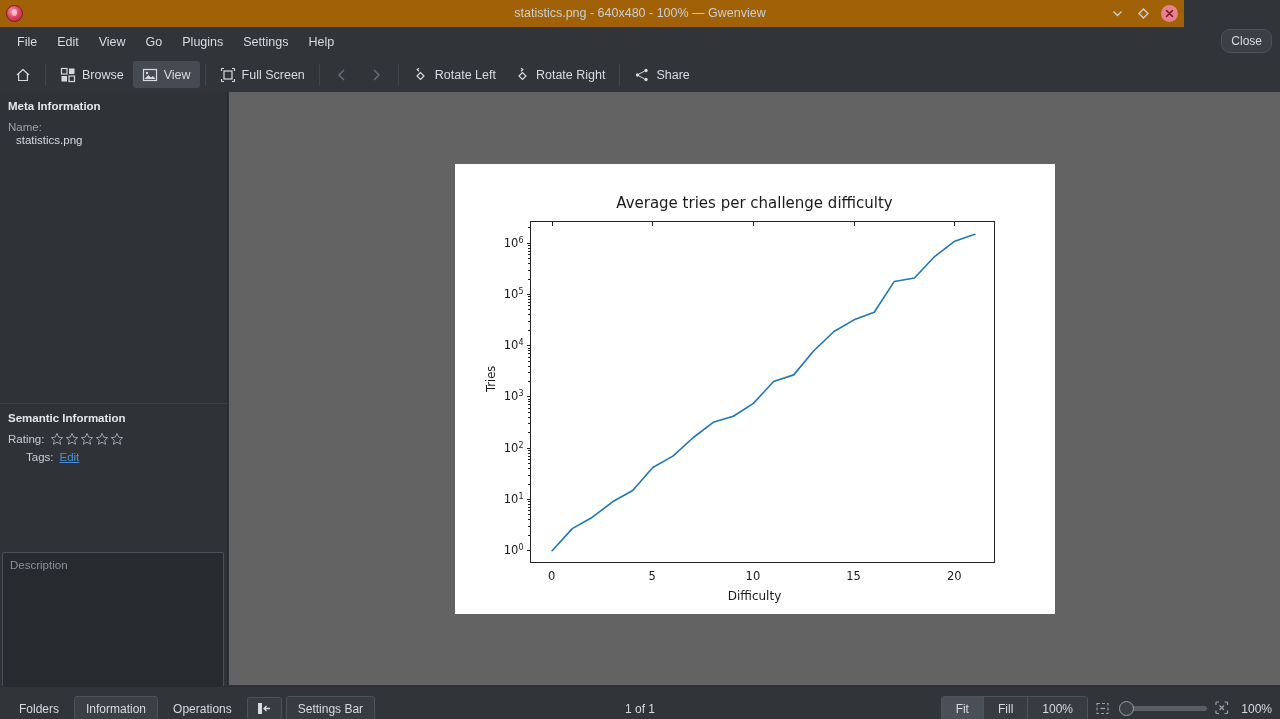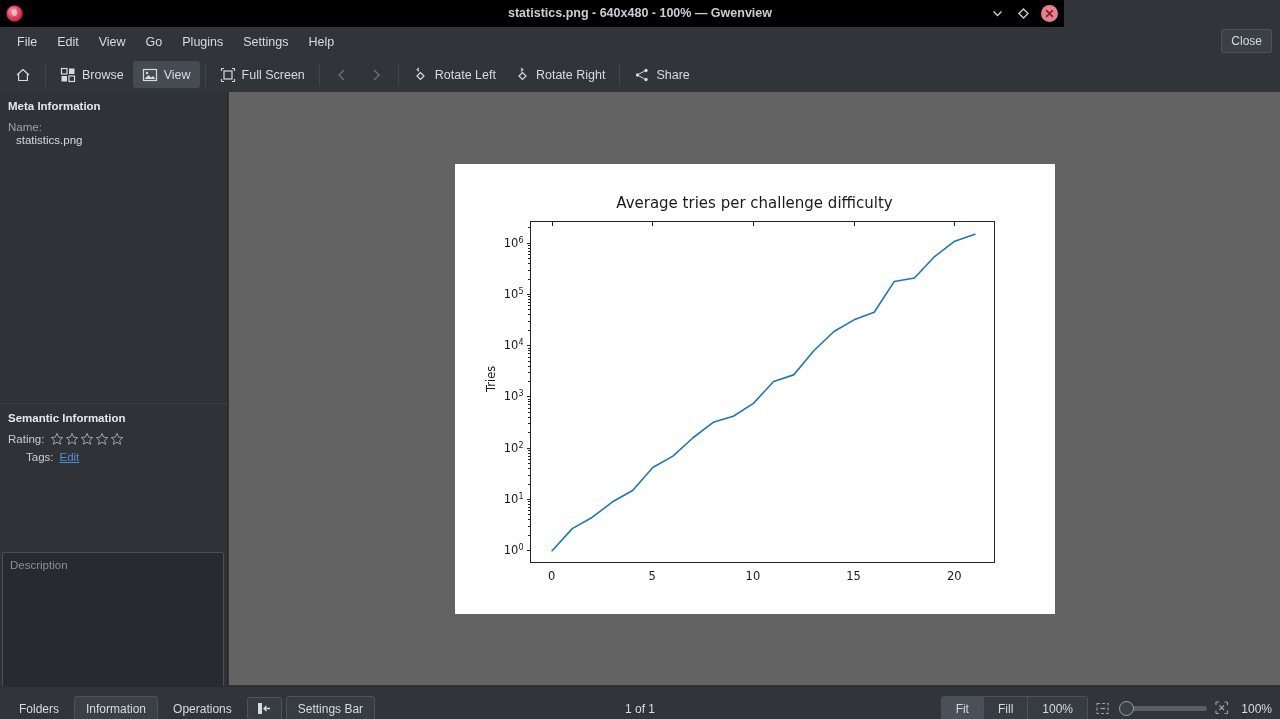--- a/index.html
+++ b/index.html
@@ -6,22 +6,22 @@
   html, body {
     width: 1280px; height: 719px;
     background: #31353a;
     font-family: "Liberation Sans", sans-serif;
     overflow: hidden;
   }
   #app { position: relative; width: 1280px; height: 719px; background: #31353a; }
 
   
   .titlebar {
-    position: absolute; left: 0; top: 0; width: 1064px; height: 27px;
-    background: #000000; display: flex; align-items: center; font-weight: bold;
+    position: absolute; left: 0; top: 0; width: 1184px; height: 27px;
+    background: #a16207; display: flex; align-items: center;
   }
   .tb-appicon {
     position: absolute; left: 6px; top: 5px; width: 17px; height: 17px;
     border-radius: 50%;
     background: radial-gradient(circle at 38% 34%, #ff9bb4 0%, #e0465f 46%, #a8223a 100%);
     border: 1px solid #7e1b2c;
   }
   .tb-appicon::after {
     content: ""; position: absolute; left: 5px; top: 3px; width: 5px; height: 7px;
     border-radius: 50%; background: rgba(255,255,255,.5);
@@ -32,21 +32,21 @@
   }
   .tb-btns { position: absolute; right: 6px; top: 0; height: 27px; display: flex; align-items: center; gap: 9px; }
   .tb-btn { width: 17px; height: 17px; position: relative; cursor: default; }
   .tb-btn svg { display: block; }
   .tb-close {
     width: 17px; height: 17px; border-radius: 50%;
     background: #e9808f; display: flex; align-items: center; justify-content: center;
   }
   .closebtn {
     position: absolute; right: 8px; top: 29px;
-    background: #3b4047; border: 1px solid #4d535b; border-radius: 2px;
+    background: #3b4047; border: 1px solid #4d535b; border-radius: 9px;
     color: #d7dbe0; font-size: 12px; padding: 4px 9px;
   }
 
   
   .menubar {
     position: absolute; left: 0; top: 28px; width: 1280px; height: 27px;
     display: flex; align-items: center; padding-left: 8px; gap: 2px;
   }
   .menu-item { color: #d7dbe0; font-size: 12.5px; padding: 4px 9px; border-radius: 3px; }
 
@@ -382,20 +382,21 @@
             <div class="xtickmark" style="left: 222.435px;"></div>
             <div class="xtick" style="left: 323.084px;">15</div>
             <div class="xtickmark" style="left: 323.084px;"></div>
             <div class="xtick" style="left: 423.734px;">20</div>
             <div class="xtickmark" style="left: 423.734px;"></div>
           </div>
         <svg id="plotsvg" width="465" height="342" viewBox="0 0 465 342" style="position:absolute;left:0;top:0">
           <polyline id="dataline" fill="none" stroke="#1f77b4" stroke-width="1.6" stroke-linejoin="round" stroke-linecap="round" points="21.14,328.70 41.27,306.59 61.40,295.23 81.53,279.80 101.66,268.43 121.79,245.52 141.92,234.16 162.05,215.76 182.18,200.34 202.31,194.28 222.44,181.38 242.56,159.56 262.69,152.88 282.82,128.71 302.95,109.46 323.08,97.86 343.21,90.27 363.34,59.42 383.47,55.99 403.60,34.57 423.73,19.14 443.86,12.24"></polyline>
         </svg>
       </div>
+      <div class="xlabel">Difficulty</div>
     </div>
   </div>
 
   <div class="statusbar">
     <div style="display:flex;align-items:center;gap:4px;padding-left:8px;position:relative;z-index:2">
       <div class="sb-btn">Folders</div>
       <div class="sb-btn sel">Information</div>
       <div class="sb-btn">Operations</div>
       <div class="sb-btn sb-out" style="padding:4px 9px">
         <svg width="15" height="13" viewBox="0 0 15 13">

